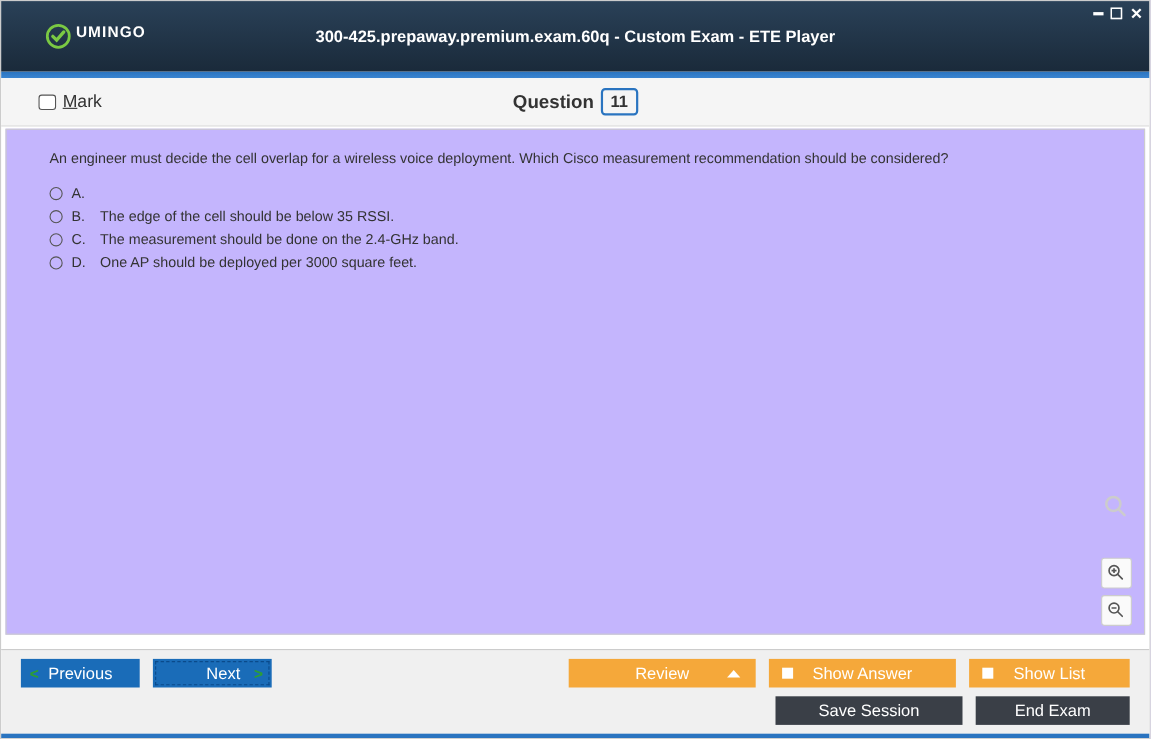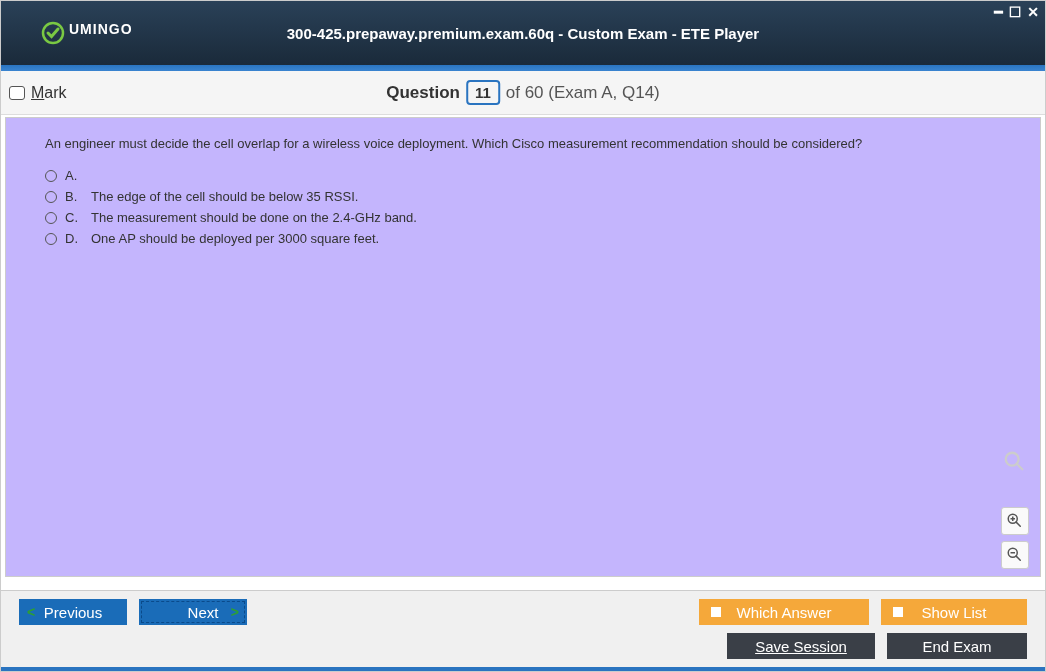--- a/index.html
+++ b/index.html
@@ -62,21 +62,21 @@
       height: 44px;
       background: #f5f5f5;
       border-bottom: 1px solid #ddd;
       display: flex;
       align-items: center;
       position: relative;
     }
     .mark-container {
       display: flex;
       align-items: center;
-      margin-left: 8px;
+      margin-left: 34px;
       gap: 6px;
     }
     .mark-checkbox {
       width: 16px;
       height: 14px;
       border: 1.5px solid #555;
       border-radius: 3px;
       background: #fff;
     }
     .mark-label {
@@ -203,21 +203,21 @@
     .btn-outlined {
       outline: 1px dashed #0a4a8a;
       outline-offset: -3px;
       padding-left: 20px;
     }
     .btn-prev { width: 108px; }
     .btn-next { width: 108px; }
     .btn-review { width: 170px; }
     .btn-show-answer { width: 170px; }
     .btn-show-list { width: 146px; }
-    .btn-save { width: 148px; text-decoration: underline; }
+    .btn-save { width: 170px; }
     .btn-end { width: 140px; }
     .chevron {
       font-size: 14px;
       font-weight: bold;
     }
     .chev-left-prev { position: absolute; left: 8px; color: #2ea030; }
     .chev-right-next { position: absolute; right: 8px; color: #2ea030; }
     .triangle-up {
       position: absolute;
       right: 14px;
@@ -266,21 +266,20 @@
 <div class="blue-strip"></div>
 
 <div class="question-header">
   <div class="mark-container">
     <div class="mark-checkbox"></div>
     <span class="mark-label"><span class="underline">M</span><span>ark</span></span>
   </div>
   <div class="question-info">
     <span class="bold">Question</span>
     <span class="question-number-box">11</span>
-    <span>of 60 (Exam A, Q14)</span>
   </div>
 </div>
 
 <div class="content-area">
   <div class="question-text">An engineer must decide the cell overlap for a wireless voice deployment. Which Cisco measurement recommendation should be considered?</div>
   <div class="answers">
     <div class="answer-row">
       <div class="answer-radio"></div>
       <span class="answer-letter">A.</span>
     </div>
@@ -331,23 +330,27 @@
   <div class="button-row">
     <div class="btn btn-blue btn-prev">
       <span class="chevron chev-left-prev">&lt;</span>
       <span>Previous</span>
     </div>
     <div class="btn btn-blue btn-next btn-outlined">
       <span>Next</span>
       <span class="chevron chev-right-next">&gt;</span>
     </div>
     <div class="spacer"></div>
+    <div class="btn btn-orange btn-review">
+      <span>Review</span>
+      <span class="triangle-up"></span>
+    </div>
     <div class="btn btn-orange btn-show-answer">
       <span class="square-marker"></span>
-      <span>Which Answer</span>
+      <span>Show Answer</span>
     </div>
     <div class="btn btn-orange btn-show-list">
       <span class="square-marker"></span>
       <span>Show List</span>
     </div>
   </div>
   <div class="button-row row2">
     <div class="btn btn-dark btn-save">
       <span>Save Session</span>
     </div>

